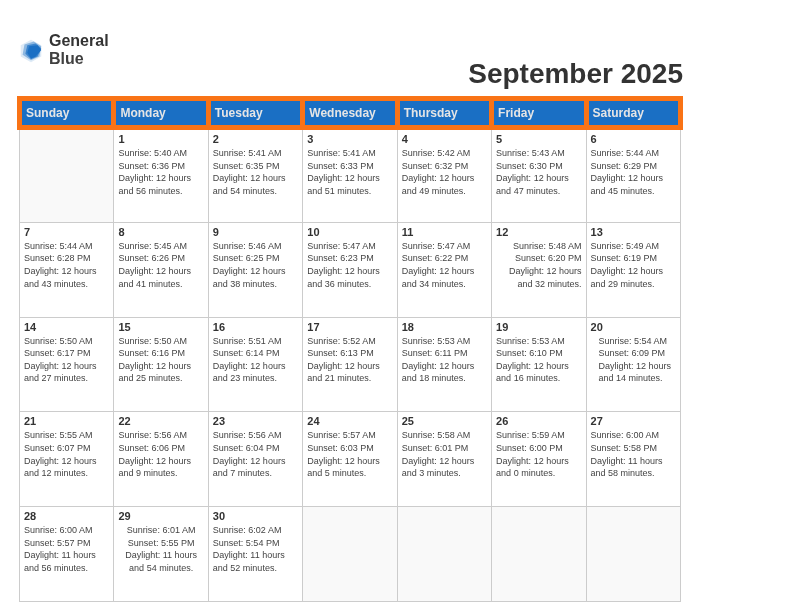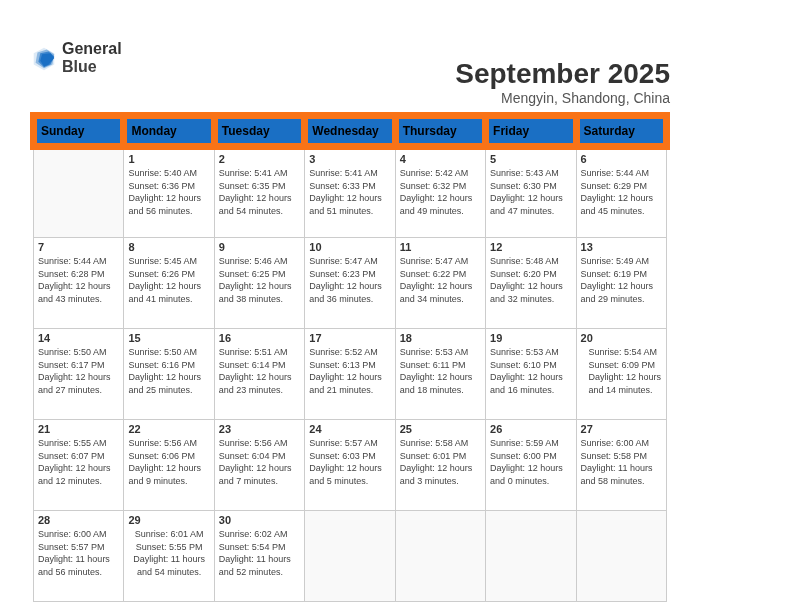--- a/index.html
+++ b/index.html
@@ -6,21 +6,21 @@
     body {
       width: 792px;
       height: 612px;
       font-family: Arial, sans-serif;
       background: #fff;
       overflow: hidden;
     }
     .page {
       width: 700px;
       height: 612px;
-      padding: 10px 30px;
+      padding: 10px 17px;
       display: flex;
       flex-direction: column;
     }
     .header {
       display: flex;
       justify-content: space-between;
       align-items: center;
       margin-bottom: 6px;
     }
     .logo {
@@ -54,26 +54,26 @@
     }
     .calendar {
       flex: 1;
       border: 1px solid #ccc;
       border-collapse: collapse;
       width: 100%;
       table-layout: fixed;
     }
     .calendar th {
       background: #1a6fc4;
-      color: #000000;
+      color: #e5e5e5;
       font-size: 12px;
       font-weight: bold;
       padding: 5px 4px;
       text-align: left;
-      border: 7px solid #f97316;
+      border: 5px solid #f97316;
     }
     .calendar td {
       border: 1px solid #ccc;
       vertical-align: top;
       padding: 3px 4px;
       font-size: 9.5px;
       color: #333;
       height: 88px;
     }
     .day-num {
@@ -107,21 +107,20 @@
         <polygon points="20,8 26,13 22,22 15,25 9,19 11,10" fill="#1a6fc4" opacity="0.7"></polygon>
         <polygon points="22,10 26,15 20,22 15,24 11,18 13,11" fill="#1a6fc4"></polygon>
       </svg>
       <div class="logo-text">
         <div><span class="logo-general">General</span></div>
         <div><span class="logo-blue">Blue</span></div>
       </div>
     </div>
     <div class="title-block">
       <div class="month-title">September 2025</div>
-      <div class="subtitle">Mengyin, Shandong, China</div>
     </div>
   </div>
 
   <table class="calendar">
     <thead>
       <tr>
 
       <th>Sunday</th>
           <th>Monday</th>
           <th>Tuesday</th>
@@ -208,21 +207,21 @@
           </td>
           <td>
             <span class="day-num">11</span>
             <div class="day-info" style="white-space: pre-line;">Sunrise: 5:47 AM
 Sunset: 6:22 PM
 Daylight: 12 hours
 and 34 minutes.</div>
           </td>
           <td>
             <span class="day-num">12</span>
-            <div class="day-info" style="white-space: pre-line;">Sunrise: 5:48 AM
+            <div class="day-info" style="white-space: pre-line; text-align: right;">Sunrise: 5:48 AM
 Sunset: 6:20 PM
 Daylight: 12 hours
 and 32 minutes.</div>
           </td>
           <td>
             <span class="day-num">13</span>
             <div class="day-info" style="white-space: pre-line;">Sunrise: 5:49 AM
 Sunset: 6:19 PM
 Daylight: 12 hours
 and 29 minutes.</div>

